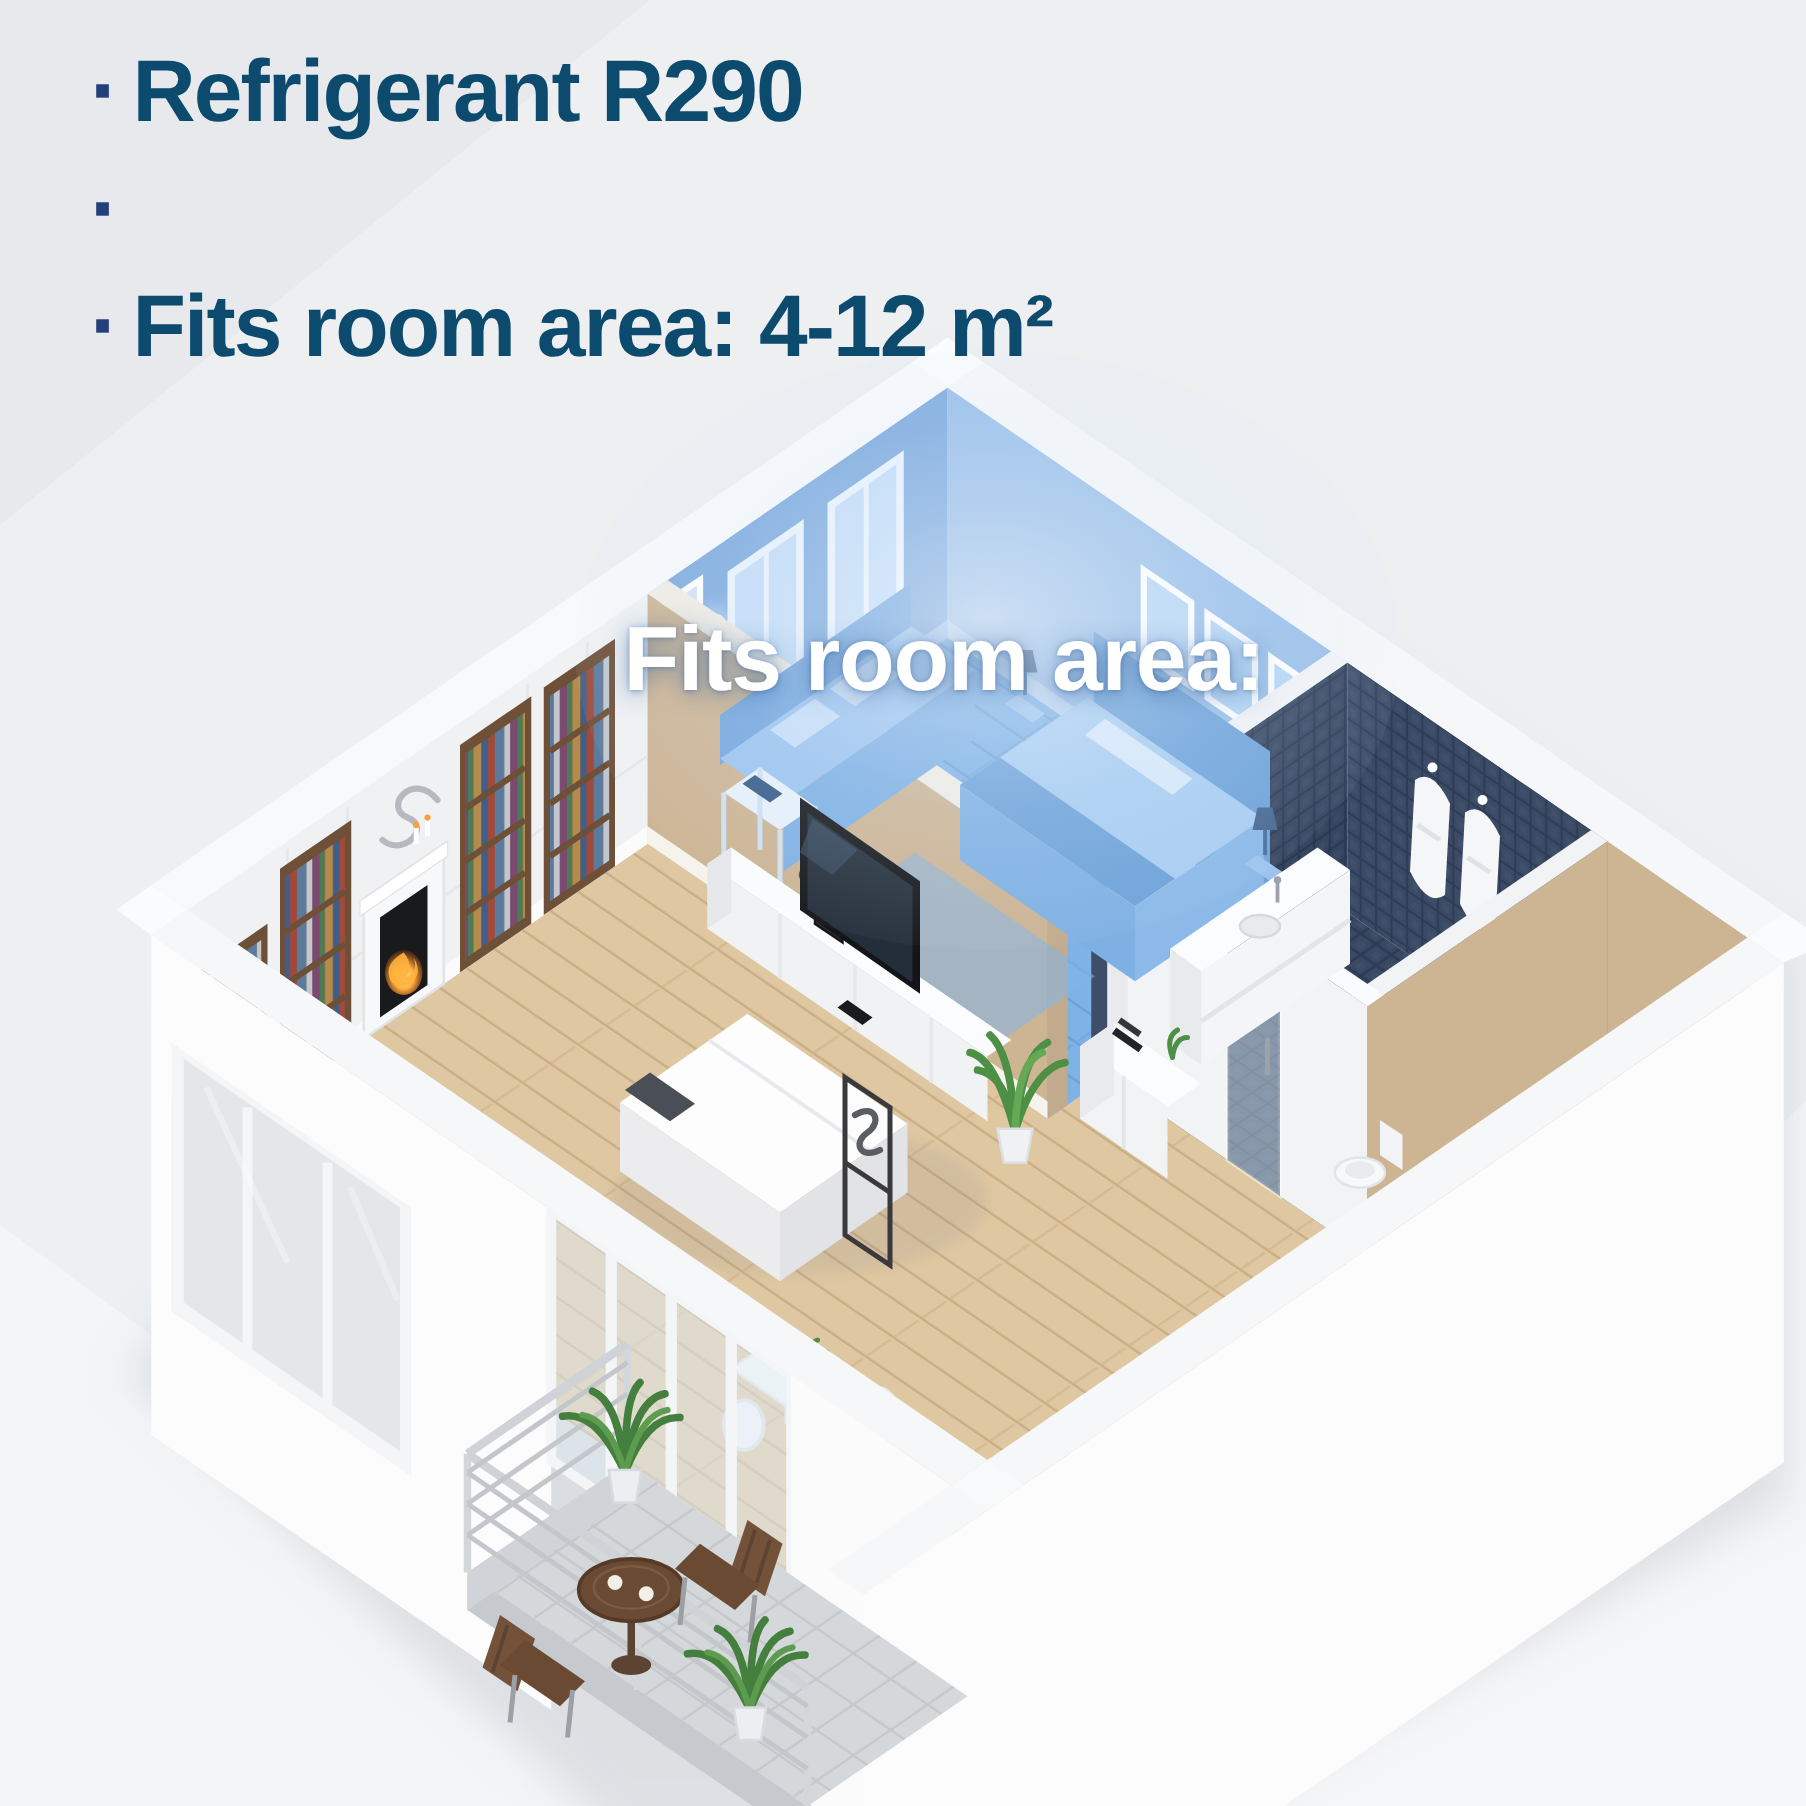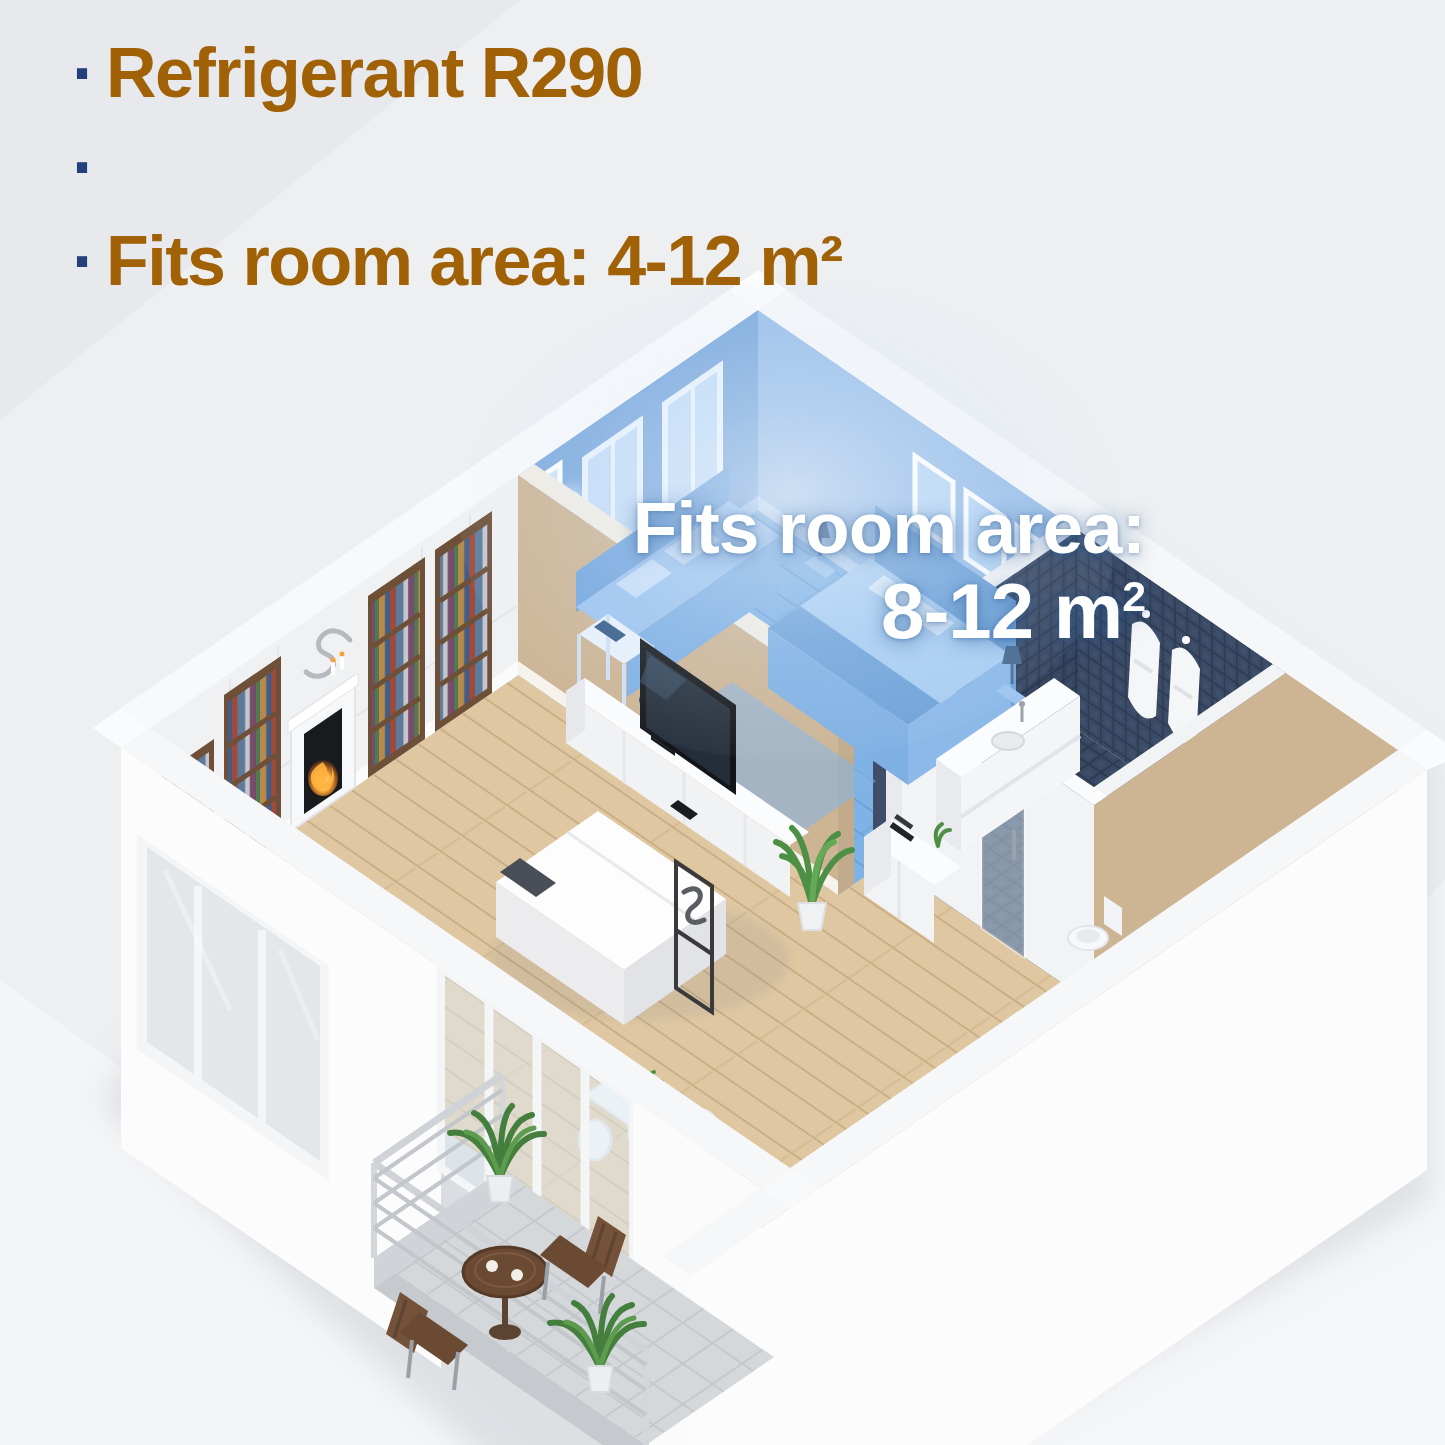--- a/index.html
+++ b/index.html
@@ -9,26 +9,26 @@
     font-family:"Liberation Sans","DejaVu Sans",sans-serif;
   }
   .scene-svg{position:absolute;left:0;top:0;width:1445px;height:1445px;}
   .headline{position:absolute;left:62px;top:26px;z-index:5;}
   .headline .row{display:flex;align-items:center;height:94px;}
   .headline .bullet{
     font-size:72px;font-weight:700;color:#24407a;width:44px;text-align:center;
     line-height:94px;
   }
   .headline .txt{
-    font-size:70px;font-weight:700;color:#a16207;letter-spacing:-1.5px;
+    font-size:70px;font-weight:700;color:#0c4a6e;letter-spacing:-1.5px;
     line-height:94px;white-space:nowrap;
   }
   .room-overlay{
     position:absolute;left:365px;top:488px;width:780px;z-index:6;
-    text-align:right;color:#ffffff;font-weight:700;letter-spacing:-1px;
+    text-align:center;color:#ffffff;font-weight:700;letter-spacing:-1px;
     text-shadow:0 3px 18px rgba(40,90,150,.55),0 1px 4px rgba(40,90,150,.45);
   }
   .room-overlay .l1{font-size:73px;line-height:80px;}
   .room-overlay .l2{font-size:78px;line-height:86px;}
   .room-overlay sup{font-size:0.55em;vertical-align:super;line-height:0;}
 </style>
 </head>
 <body>
 
 <div class="stage">
@@ -472,18 +472,15 @@
     <span class="bullet">·</span>
   </div>
   <div class="row">
     <span class="bullet">·</span>
     <span class="txt">Fits room area: 4-12 m²</span>
   </div>
 </div>
 
 <div class="room-overlay">
   <div class="l1">Fits room area:</div>
-  <div class="l2">
-    <span>8-12 m</span><sup>2</sup>
-  </div>
 </div>
 
 </div>
 
 </body></html>

